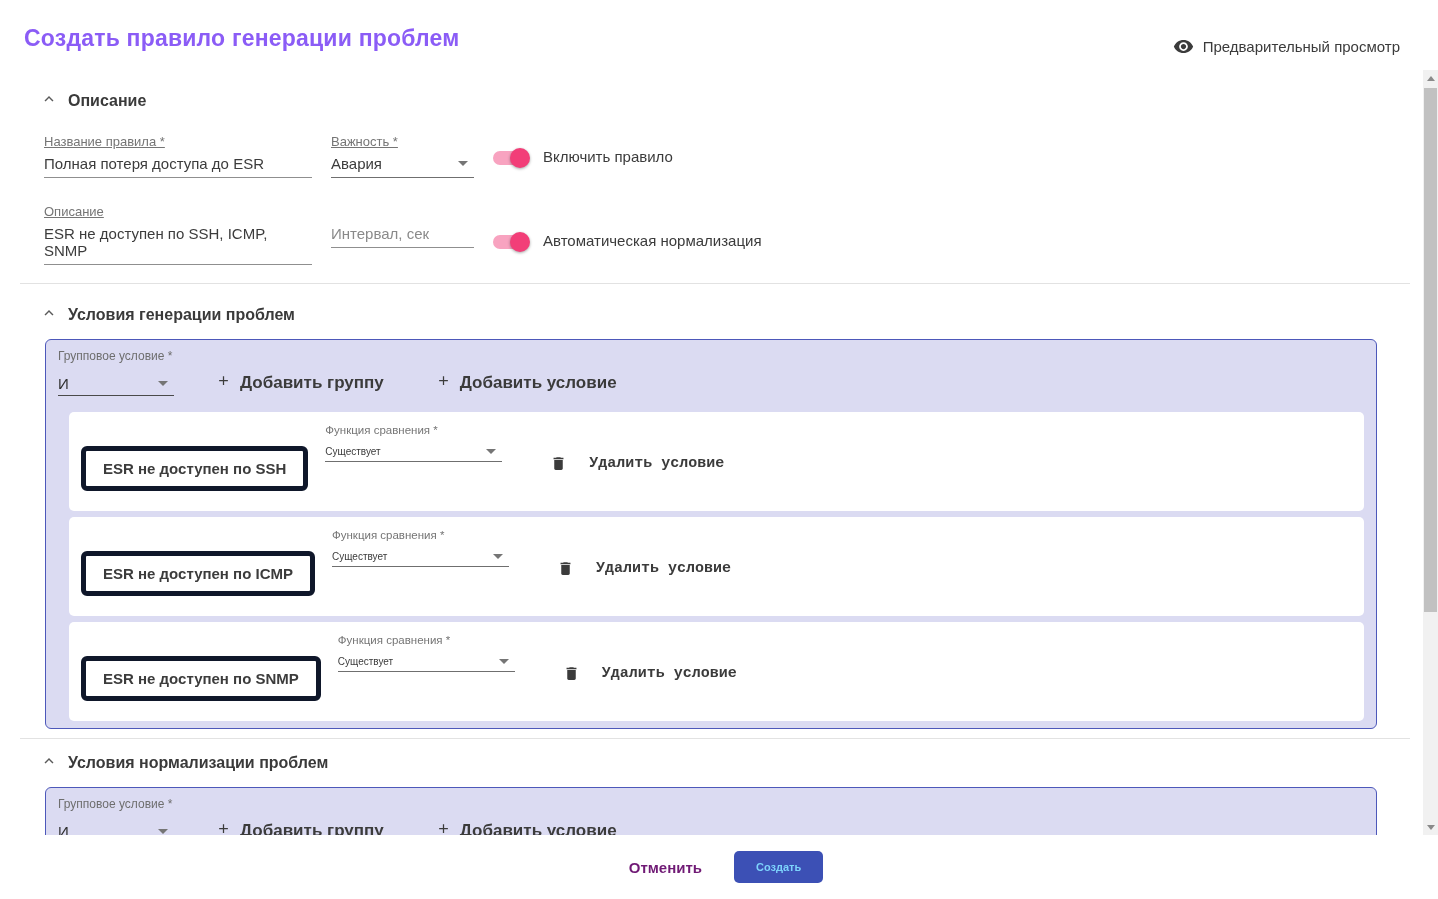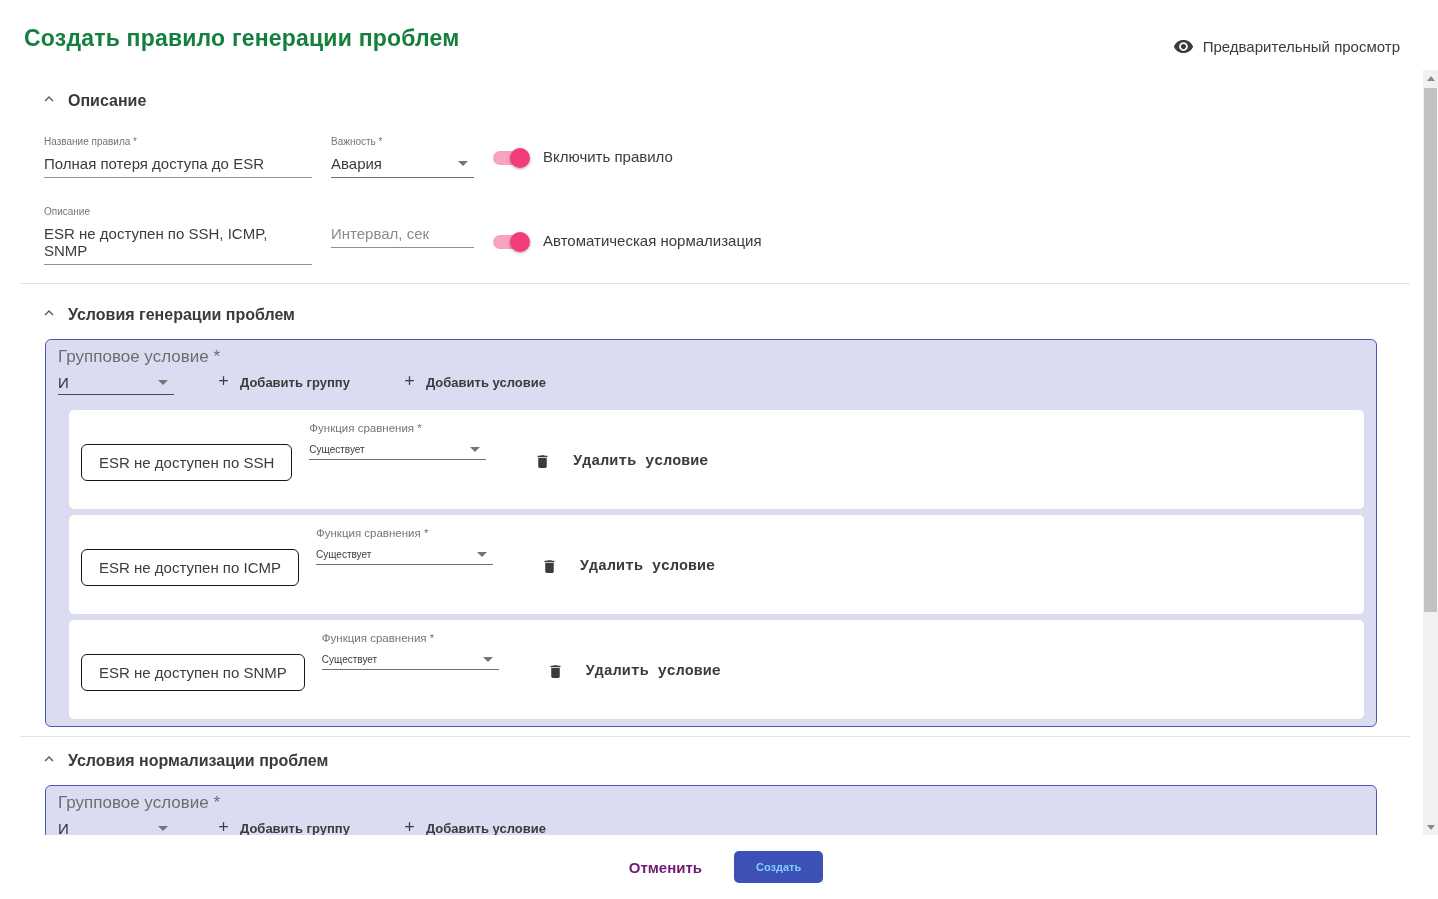--- a/index.html
+++ b/index.html
@@ -3,21 +3,21 @@
 <meta charset="utf-8">
 <style>
   * { margin:0; padding:0; box-sizing:border-box; }
   html,body { width:1438px; height:899px; }
   body {
     font-family:"Liberation Sans","DejaVu Sans",sans-serif;
     background:#ffffff; color:#3b3b3b; position:relative; overflow:hidden;
   }
   .page-title {
     position:absolute; top:25px; left:24px;
-    font-size:23px; font-weight:bold; color:#15803d; letter-spacing:.2px;
+    font-size:23px; font-weight:bold; color:#8b5cf6; letter-spacing:.2px;
   }
   .preview-btn {
     position:absolute; top:36px; right:38px;
     display:flex; align-items:center; gap:9px;
     font-size:15px; font-weight:500; color:#3b3b3b; cursor:pointer;
   }
   .preview-btn svg { display:block; }
 
   
   .content {
@@ -28,21 +28,21 @@
     display:flex; align-items:center; gap:10px;
     margin:20px 0 0 40px; font-size:16px; font-weight:bold; color:#3a3a3a;
   }
   .section-head .chev { display:block; cursor:pointer; }
 
   .fields { margin:23px 0 0 44px; }
   .field-row { display:flex; align-items:flex-start; gap:19px; }
   .field-row + .field-row { margin-top:27px; }
   .field { width:268px; }
   .field.small { width:143px; }
-  .f-label { font-size:10px; color:#757575; line-height:13px; }
+  .f-label { font-size:13px; color:#757575; line-height:13px;text-decoration:underline; }
   .f-value {
     position:relative; margin-top:1px; padding:6px 0 5px;
     font-size:15px; line-height:17px; color:#3c3c3c;
     border-bottom:1px solid #8f8f8f; cursor:text; min-height:29px;
   }
   .f-value.placeholder { color:#8a8a8a; }
   .f-value.select { cursor:pointer; border-bottom-color:#6f6f6f; }
   .caret {
     position:absolute; right:6px; top:50%; margin-top:-2px;
     width:0; height:0; border-left:5px solid transparent;
@@ -66,40 +66,40 @@
   .divider { border:none; border-top:1px solid #e2e2e2; margin:18px 0 0 20px; width:1390px; }
   .divider.d2 { margin-top:9px; }
   .section-head.mt2 { margin-top:20px; }
   .section-head.mt3 { margin-top:13px; }
 
   .group-box {
     margin:13px 0 0 45px; width:1332px;
     background:#dbdbf2; border:1.5px solid #4d58ba; border-radius:6px;
     padding:10px 12px 7px 12px;
   }
-  .g-label { font-size:17px; color:#6e6e6e; line-height:13px; }
+  .g-label { font-size:12px; color:#6e6e6e; line-height:13px; }
   .g-controls { display:flex; align-items:center; margin-top:3px; }
   .g-select {
     position:relative; width:116px; padding:4px 0 3px;
     font-size:15px; color:#2f2f2f; border-bottom:1px solid #4a4a4a; cursor:pointer;
   }
   .add-btn {
     display:flex; align-items:center; gap:9px; margin-left:32px;
-    font-size:13px; font-weight:bold; color:#3b3b3b;
+    font-size:17px; font-weight:bold; color:#3b3b3b;
     padding:7px 10px; border-radius:4px; cursor:pointer; background:transparent; border:none;
     font-family:inherit;
   }
   .cards { margin-top:12px; }
   .card {
     background:#fff; border-radius:5px; margin-left:11px; margin-bottom:6px;
     height:99px; display:flex; align-items:flex-start; padding:12px;
   }
   .chip {
-    margin-top:22px; background:#fff; border:1px solid #0f172a; border-radius:6px;
-    padding:9px 17px; font-size:15px; font-weight:normal; color:#3c3c3c;
+    margin-top:22px; background:#fff; border:5px solid #0f172a; border-radius:6px;
+    padding:9px 17px; font-size:15px; font-weight:bold; color:#3c3c3c;
     cursor:pointer; white-space:nowrap; font-family:inherit;
   }
   .func-field { margin-left:17px; width:177px; }
   .func-label { font-size:11.5px; color:#757575; line-height:13px; }
   .func-value {
     position:relative; margin-top:4px; padding:5px 0 4px;
     font-size:10px; color:#3c3c3c; border-bottom:1px solid #6f6f6f; cursor:pointer;
   }
   .delete-btn {
     display:flex; align-items:center; gap:22px; margin-left:48px; margin-top:30px;

